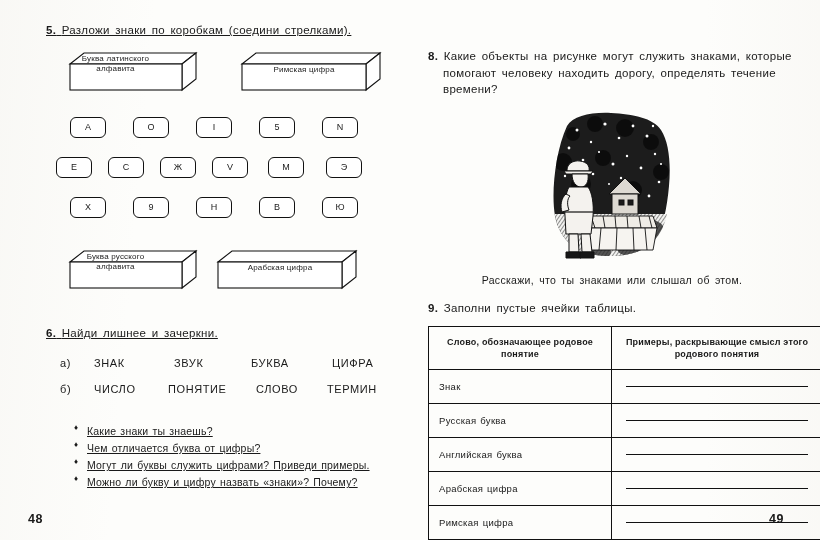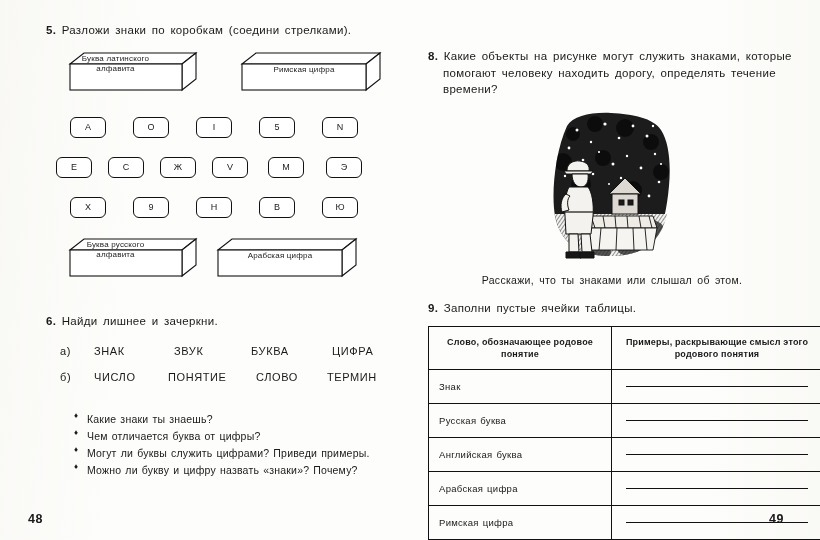--- a/index.html
+++ b/index.html
@@ -21,20 +21,21 @@
     background:
       linear-gradient(95deg, rgba(245,244,240,0.55) 0%, rgba(255,255,255,0) 18%),
       linear-gradient(270deg, rgba(246,245,241,0.5) 0%, rgba(255,255,255,0) 14%),
       #fdfdfb;
   }
   .col-left {
     position: absolute;
     left: 46px;
     top: 22px;
     width: 360px;
+    text-decoration: underline;
   }
   .col-right {
     position: absolute;
     left: 428px;
     top: 48px;
     width: 368px;
   }
 
   
   .ex-head {
@@ -265,21 +266,21 @@
 
       <div class="card-row">
         <div class="card" style="left:24px;">X</div>
         <div class="card" style="left:87px;">9</div>
         <div class="card" style="left:150px;">H</div>
         <div class="card" style="left:213px;">B</div>
         <div class="card" style="left:276px;">Ю</div>
       </div>
     </div>
 
-    <div class="box-row" style="margin-top:2px;">
+    <div class="box-row" style="margin-top:14px;">
       <div class="box3d" style="left:24px;top:0;">
         <svg width="130" height="42" viewBox="0 0 130 42">
           <polygon points="0,11 14,0 126,0 112,11" fill="#fff" stroke="#111" stroke-width="1.1"></polygon>
           <polygon points="112,11 126,0 126,26 112,37" fill="#fff" stroke="#111" stroke-width="1.1"></polygon>
           <rect x="0" y="11" width="112" height="26" fill="#fff" stroke="#111" stroke-width="1.1"></rect>
         </svg>
         <div class="box-label">Буква русского алфавита</div>
       </div>
       <div class="box3d box-wide" style="left:172px;top:0;">
         <svg width="142" height="42" viewBox="0 0 142 42">

